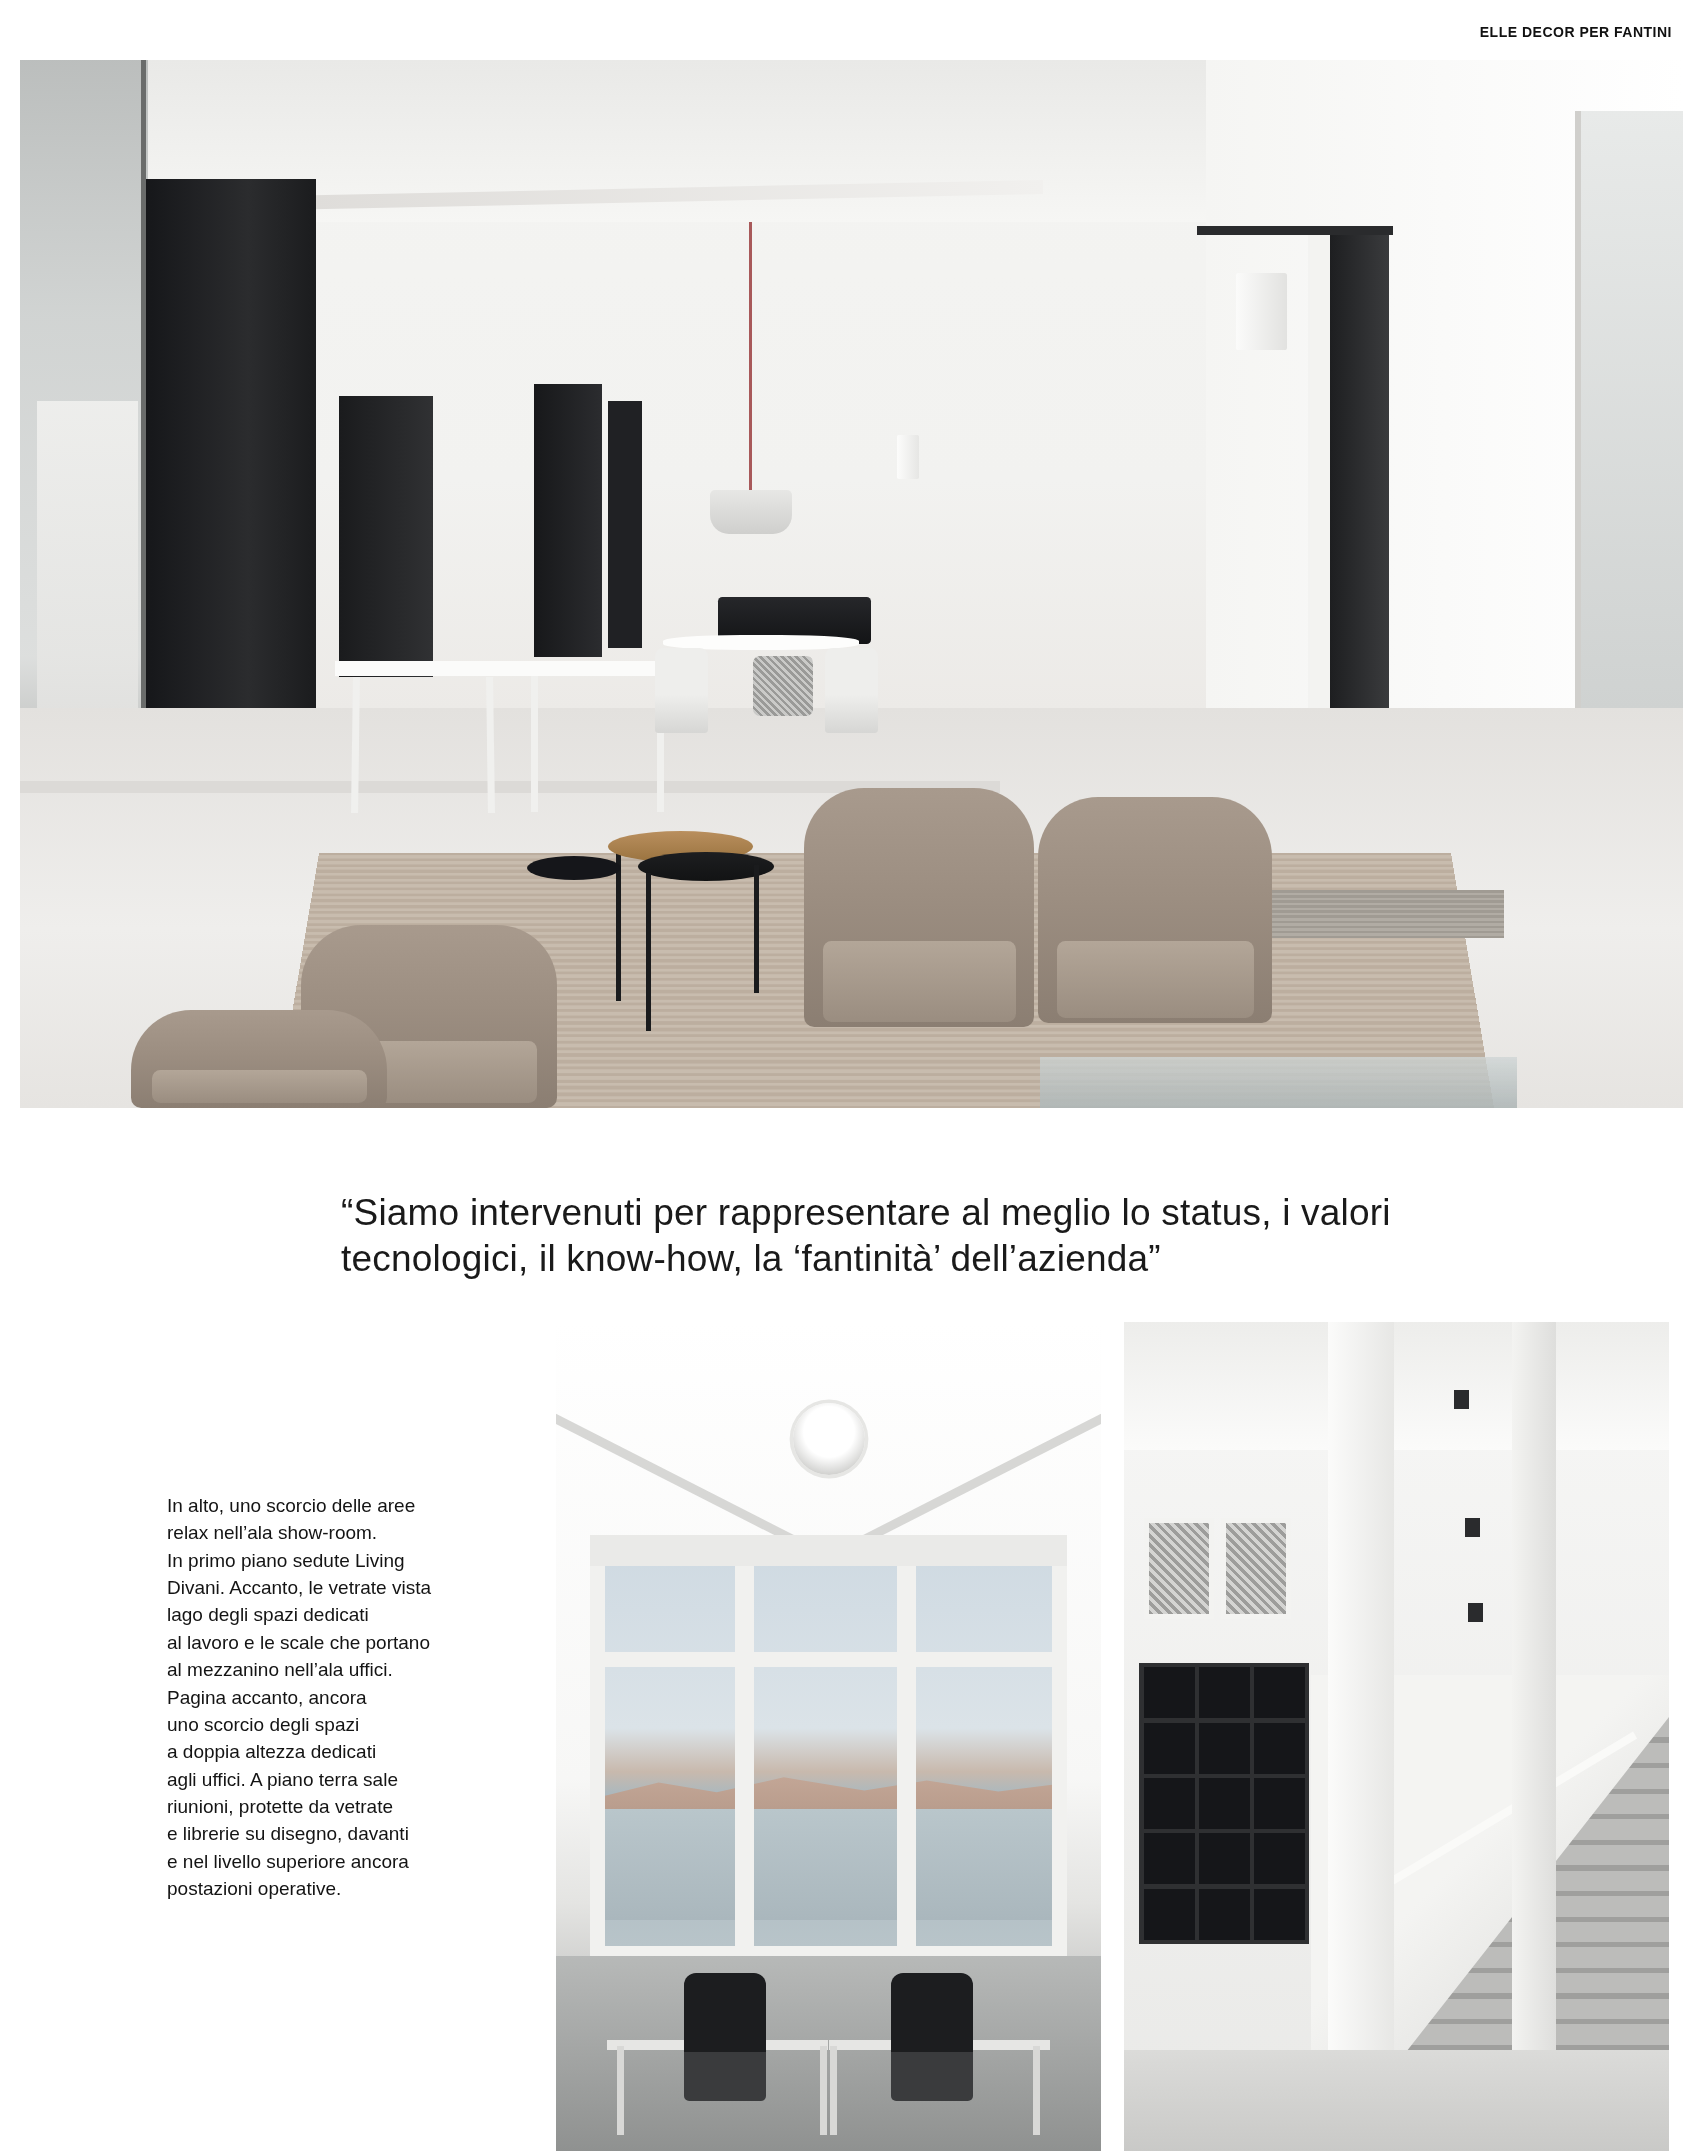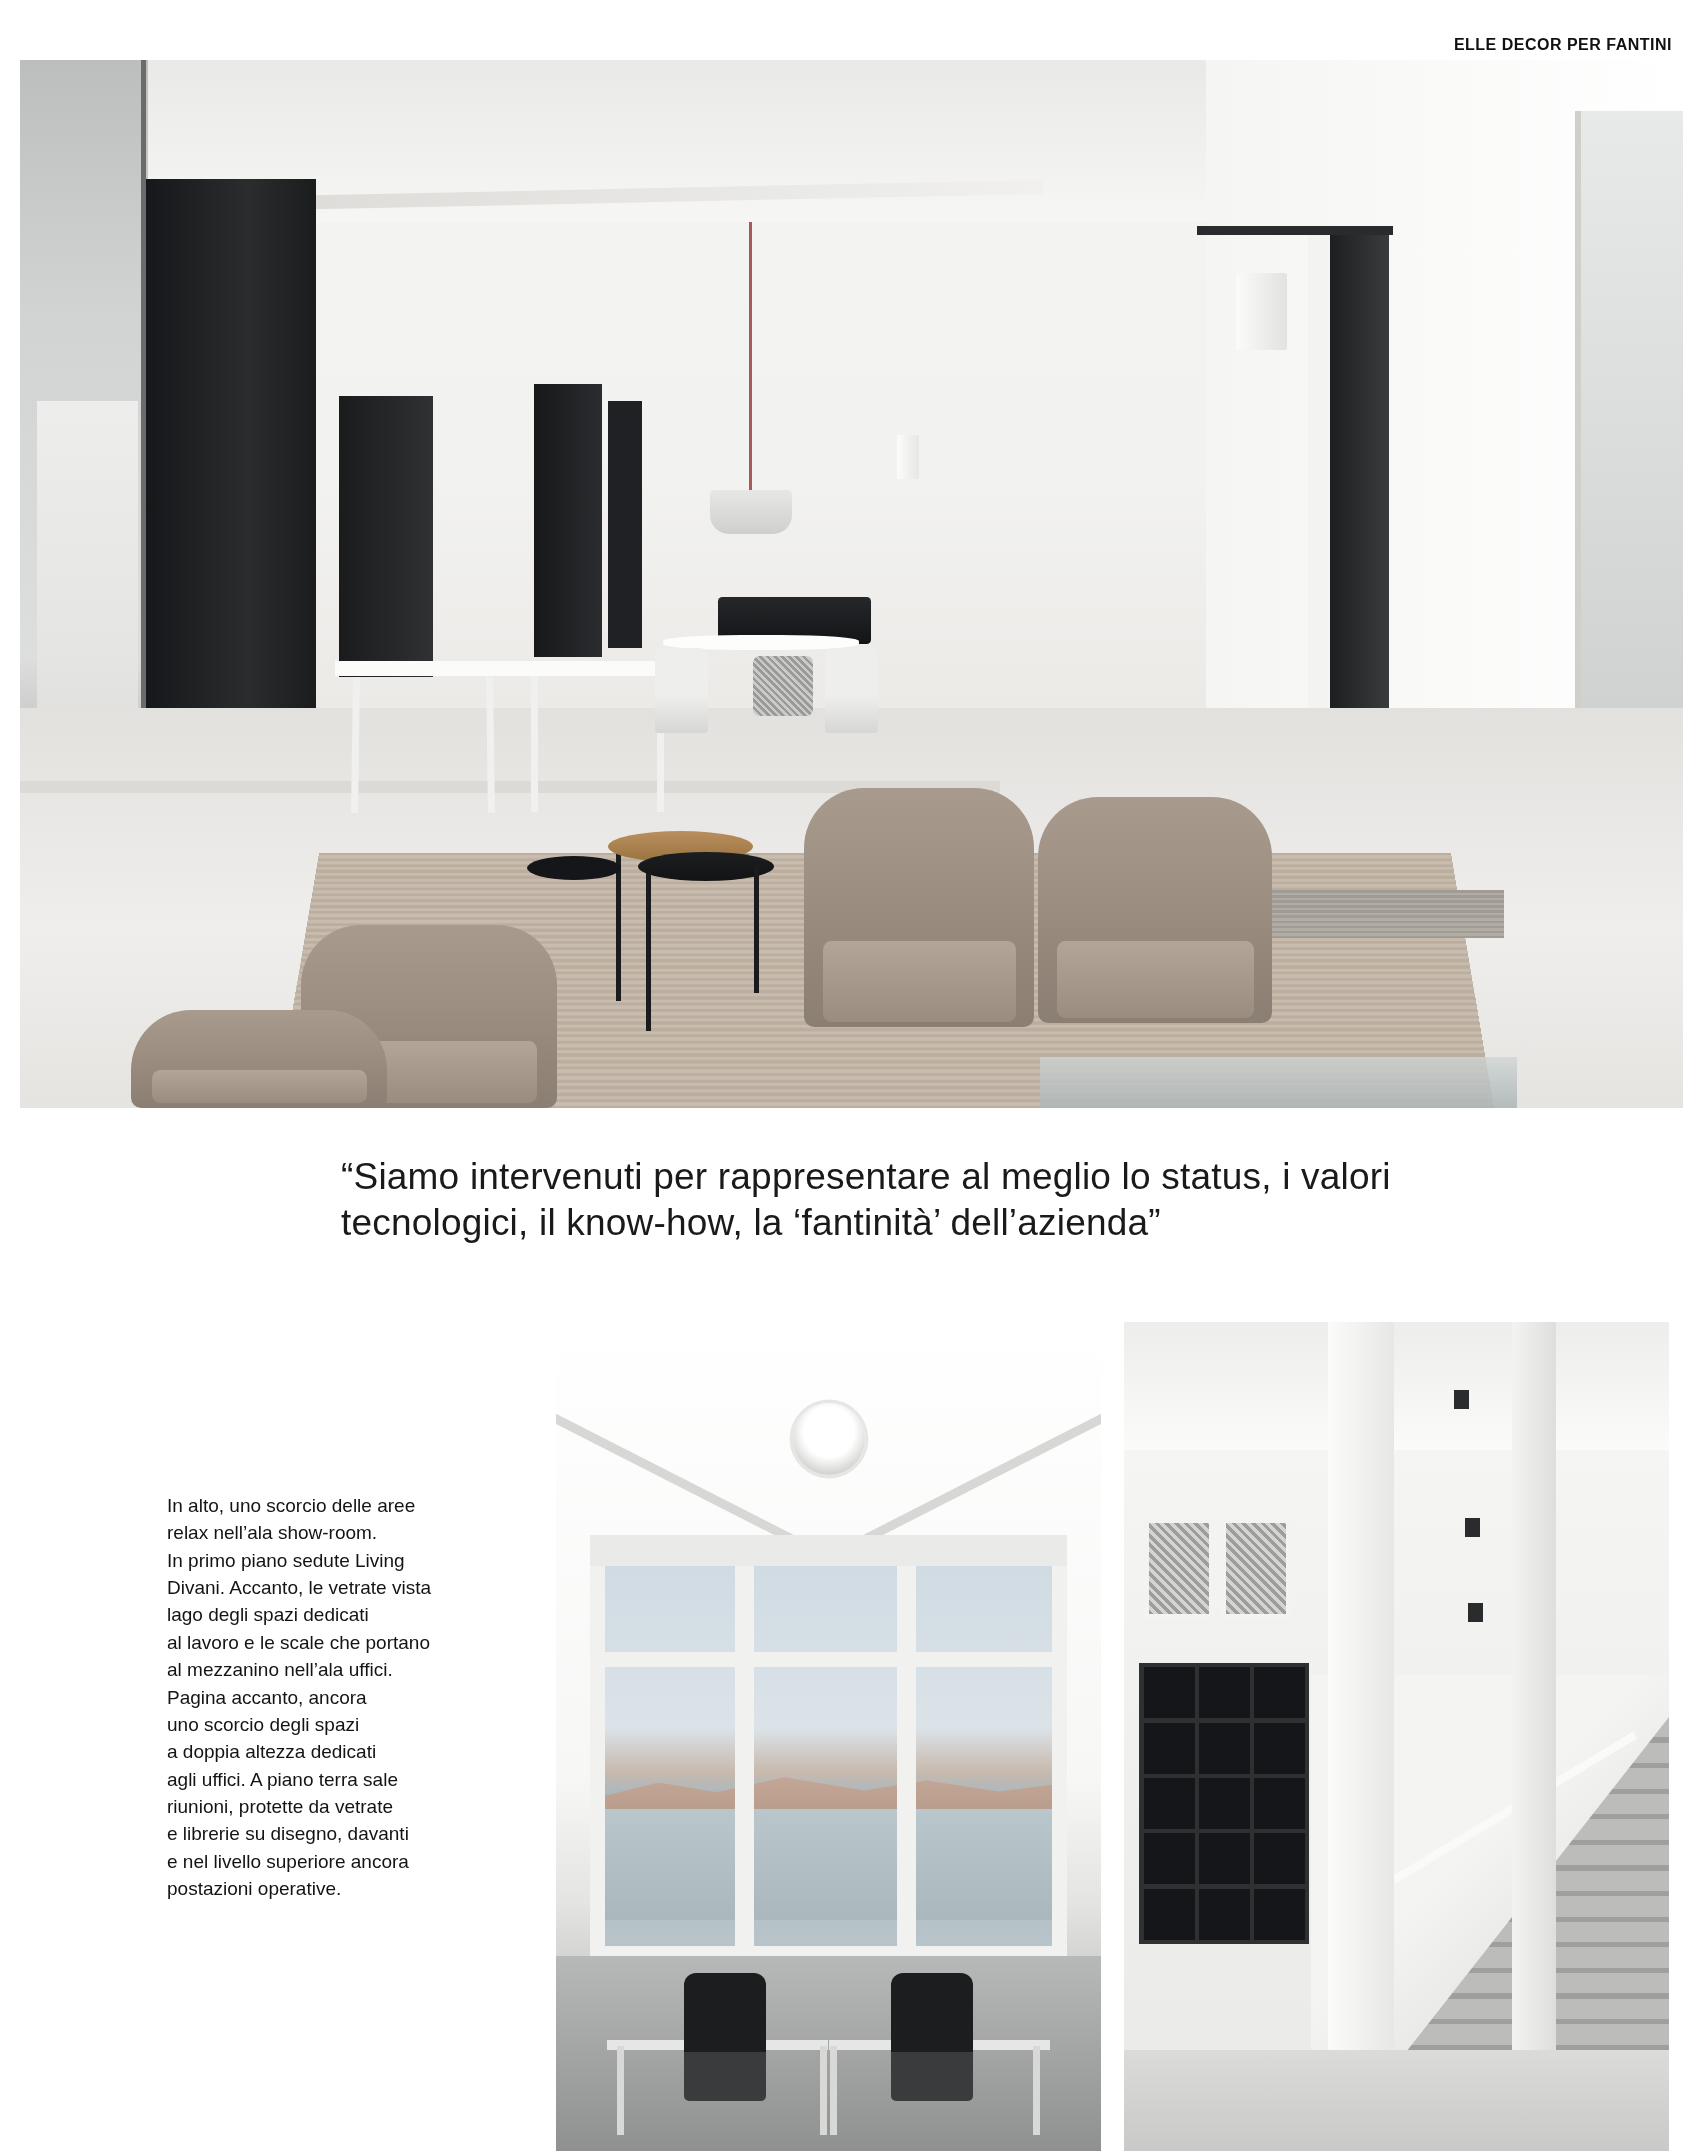--- a/index.html
+++ b/index.html
@@ -15,25 +15,24 @@
     overflow: hidden;
   }
 
   
   .running-head {
     position: absolute;
     top: 24px;
     right: 32px;
     font-family: "Liberation Sans", sans-serif;
     font-weight: bold;
-    font-size: 16px;
+    font-size: 14px;
     letter-spacing: 0.5px;
     color: #111111;
     white-space: nowrap;
-    margin-top: 12px;
   }
 
   
   .hero {
     position: absolute;
     left: 20.4px;
     top: 60px;
     width: 1663px;
     height: 1048px;
     overflow: hidden;
@@ -276,20 +275,21 @@
     top: 1154px;
     width: 1158px;
   }
   .quote-text {
     font-family: "Liberation Sans", sans-serif;
     font-size: 37px;
     line-height: 1.25;
     color: #1a1a1a;
     letter-spacing: 0.2px;
     font-weight: 400;
+    margin-top: 36px;
   }
   .quote-attrib {
     margin-top: 29px;
     text-align: right;
     padding-right: 302px;
     font-size: 19.6px;
     color: #1a1a1a;
   }
 
   

